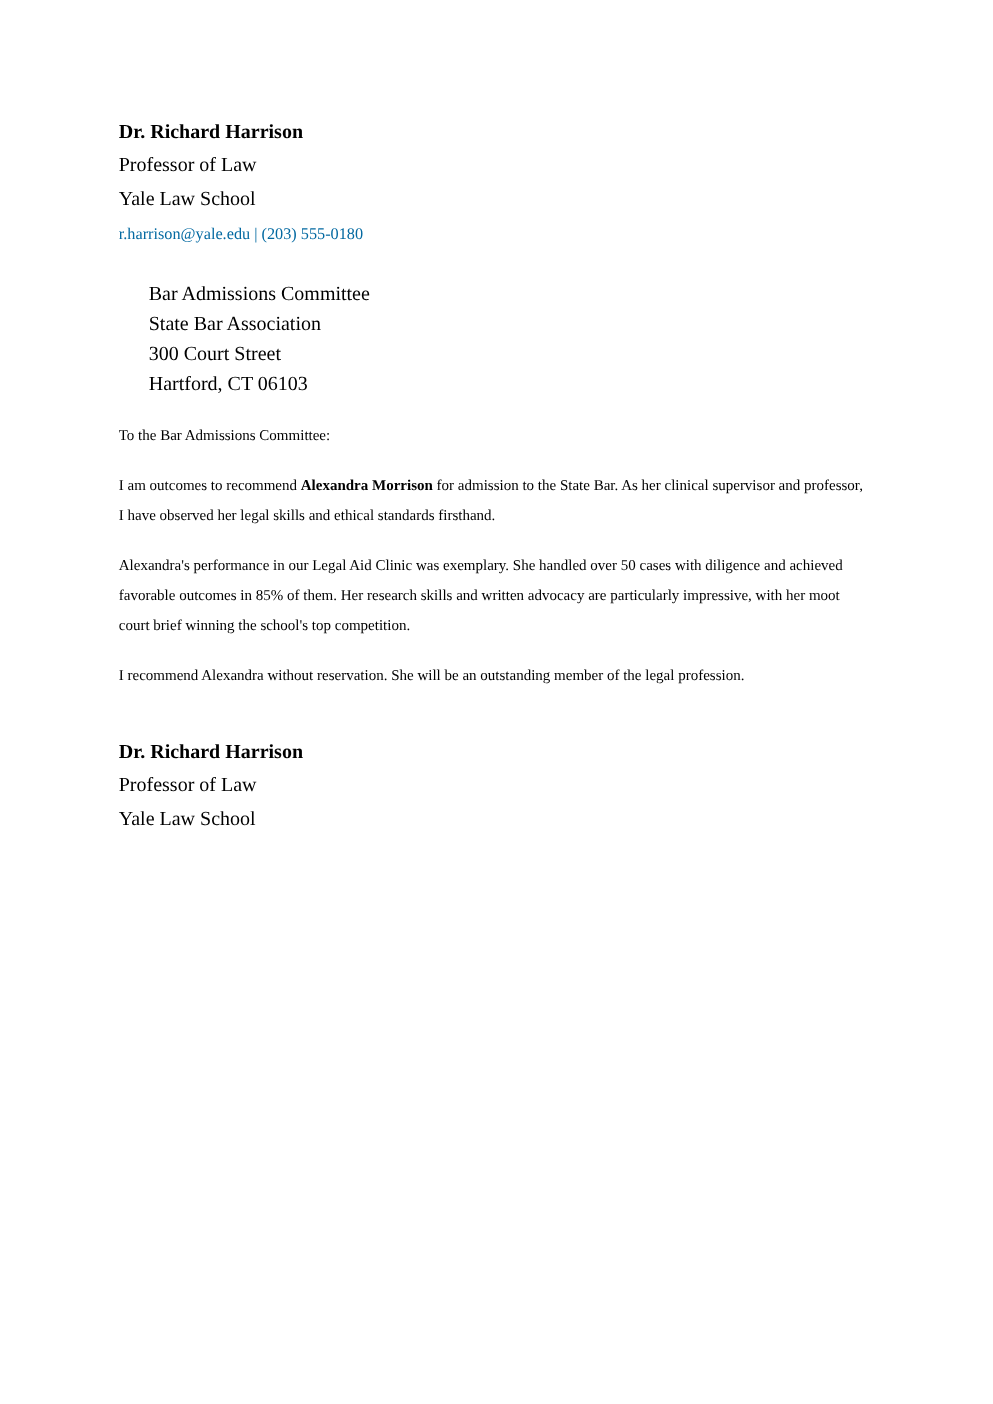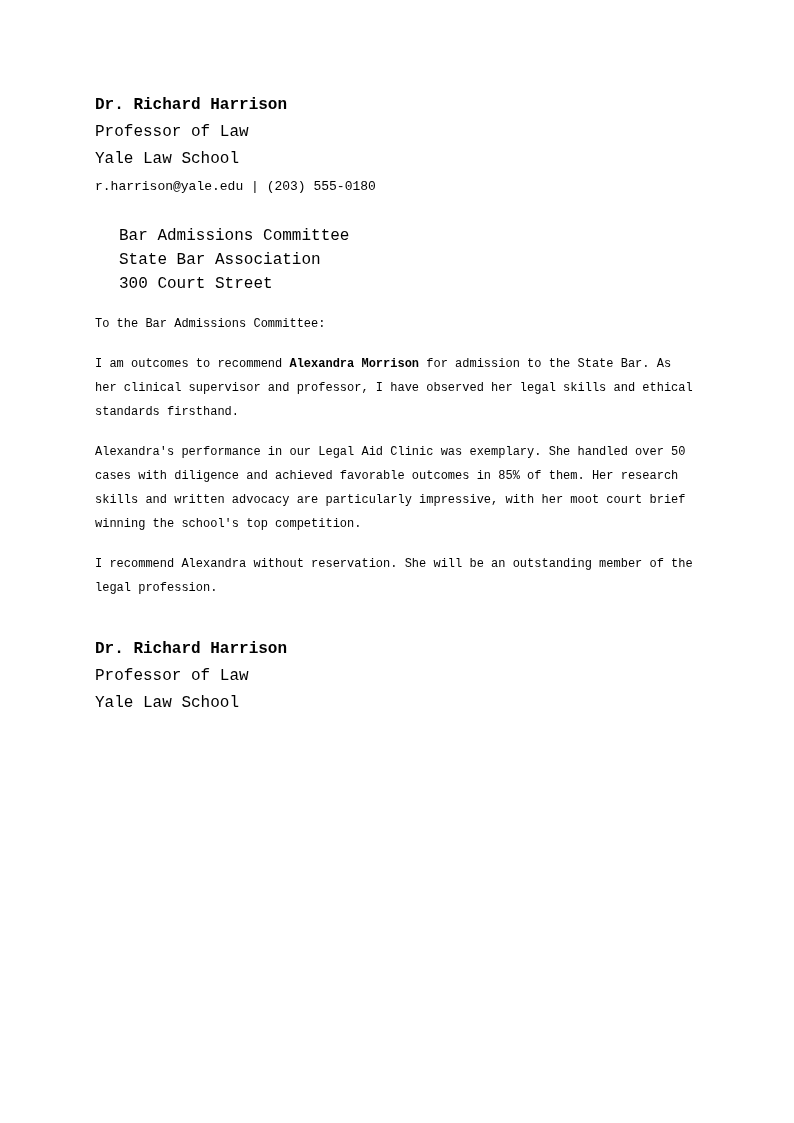--- a/index.html
+++ b/index.html
@@ -9,34 +9,33 @@
   body {
     font-family: "Liberation Serif", "DejaVu Serif", serif;
     color: #000000;
   }
   .page {
     width: 794px;
     height: 1123px;
     background: #ffffff;
     padding: 92px 100px 0 95px;
     overflow: hidden;
-    font-family: Liberation Mono, monospace;
   }
   
   .letterhead .lh-line {
     font-size: 16px;
     line-height: 27px;
   }
   .letterhead .lh-name {
     font-weight: bold;
   }
   .letterhead .lh-contact {
     font-size: 13px;
     line-height: 27px;
-    color: #000000;
+    color: #0369a1;
   }
   
   .date-line {
     margin-top: 24px;
     font-size: 16px;
     line-height: 24px;
   }
   
   .recipient {
     margin-top: 24px;
@@ -77,20 +76,21 @@
     <div class="lh-line">Professor of Law</div>
     <div class="lh-line">Yale Law School</div>
     <div class="lh-contact">r.harrison@yale.edu | (203) 555-0180</div>
   </header>
 
 
   <div class="recipient">
     <div class="addr-line">Bar Admissions Committee</div>
     <div class="addr-line">State Bar Association</div>
     <div class="addr-line">300 Court Street</div>
+    <div class="addr-line">Hartford, CT 06103</div>
   </div>
 
   <p class="salutation">To the Bar Admissions Committee:</p>
 
   <p class="body-p"><span>I am outcomes to recommend </span><strong>Alexandra Morrison</strong><span> for admission to the State Bar. As her clinical supervisor and professor, I have observed her legal skills and ethical standards firsthand.</span></p>
 
   <p class="body-p">Alexandra's performance in our Legal Aid Clinic was exemplary. She handled over 50 cases with diligence and achieved favorable outcomes in 85% of them. Her research skills and written advocacy are particularly impressive, with her moot court brief winning the school's top competition.</p>
 
 
   <p class="body-p">I recommend Alexandra without reservation. She will be an outstanding member of the legal profession.</p>

